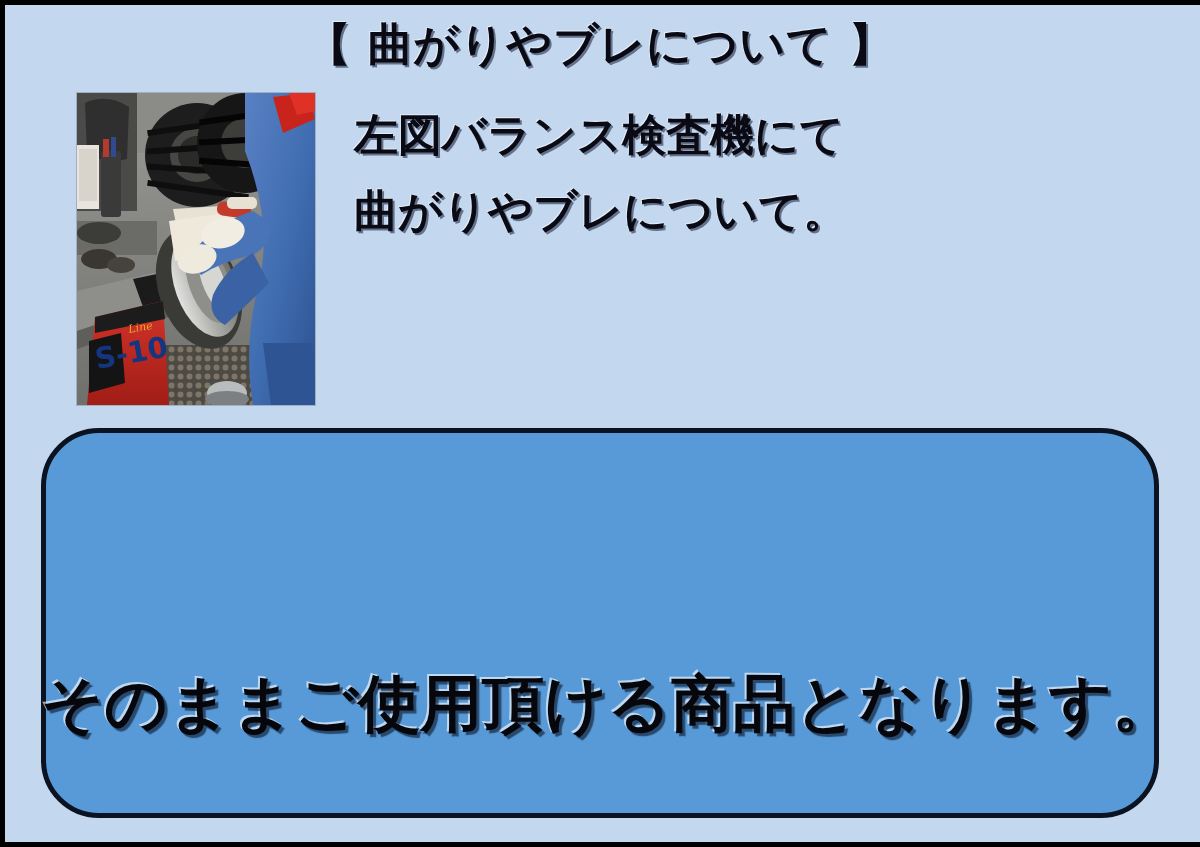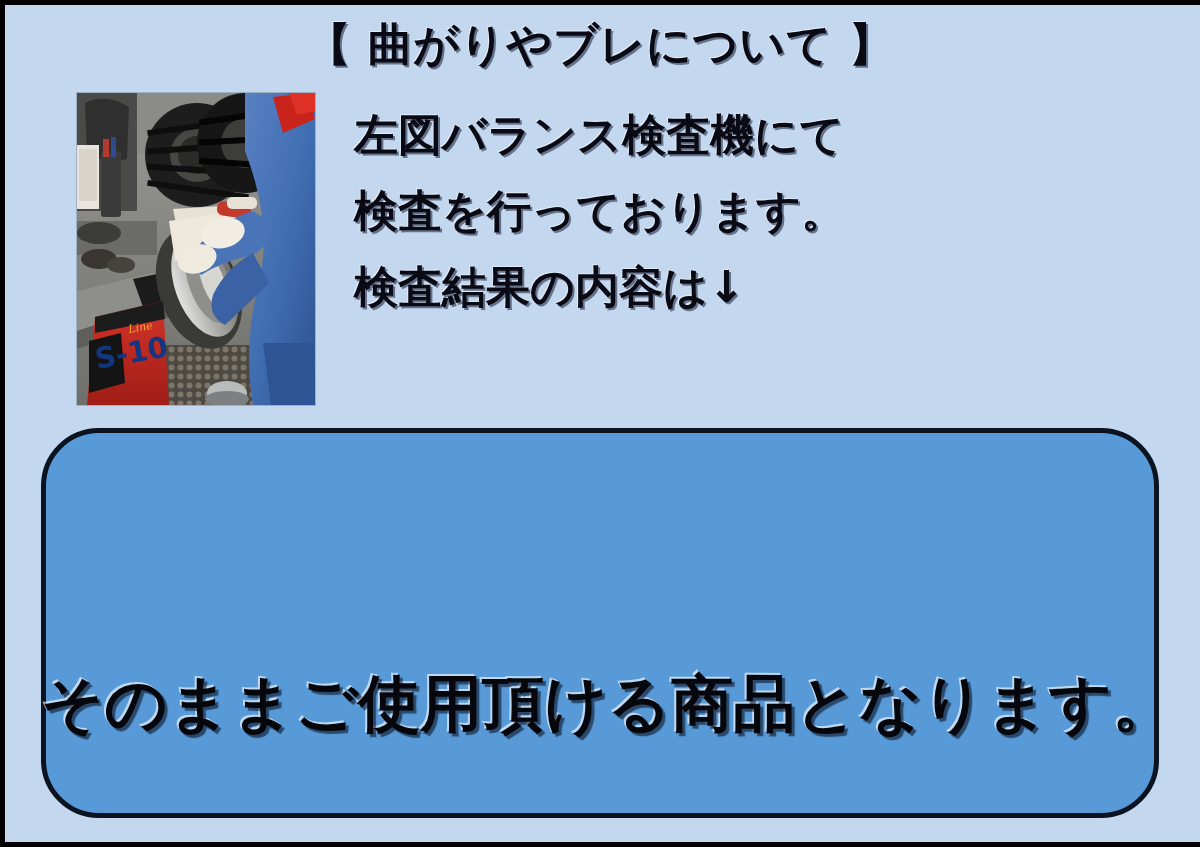--- a/index.html
+++ b/index.html
@@ -215,21 +215,20 @@
         <ellipse cx="146" cy="140" rx="22" ry="15" fill="#f2ede2" transform="rotate(-14 146 140)"></ellipse>
 
         <path d="M186 250 L236 250 L238 312 L194 312 Z" fill="#2e5494"></path>
         <ellipse cx="150" cy="300" rx="20" ry="12" fill="#b9bcbd"></ellipse>
         <ellipse cx="150" cy="306" rx="22" ry="8" fill="#7d8082"></ellipse>
       </svg>
     </div>
 
     <div class="bodytext">
       <div class="line">左図バランス検査機にて</div>
-      <div class="line">検査を行っております。</div>
-      <div class="line">検査結果の内容は↓</div>
+      <div class="line">曲がりやブレについて。</div>
     </div>
 
     <div class="resultbox"></div>
     <div class="result-sub">そのままご使用頂ける商品となります。</div>
 
   </div>
 </div>
 
 </body></html>

